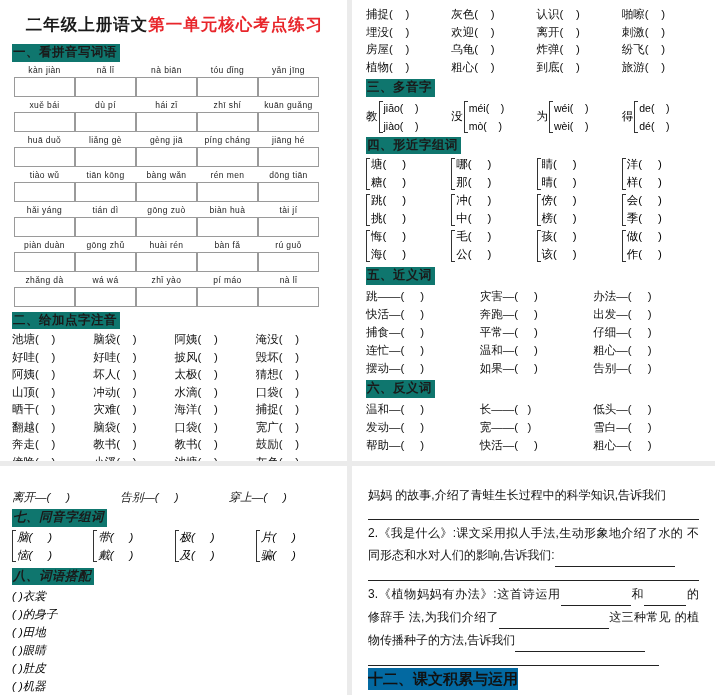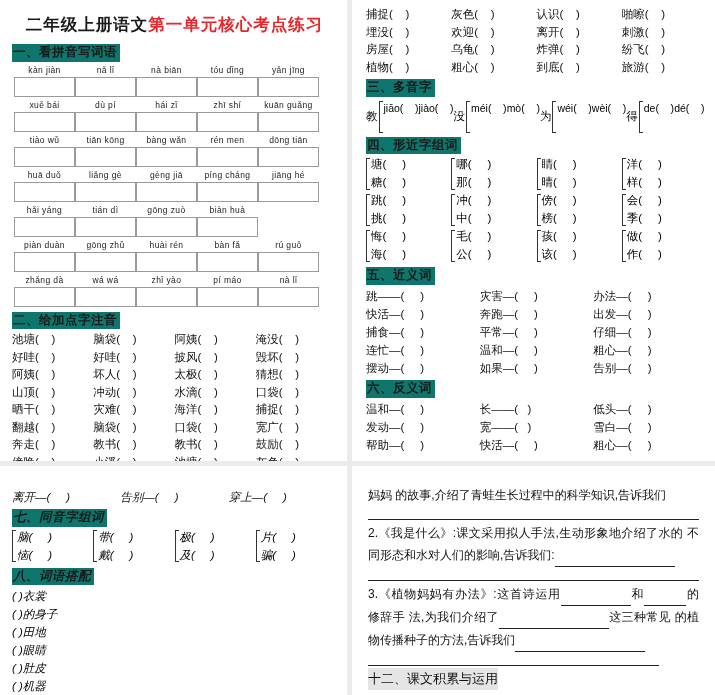--- a/index.html
+++ b/index.html
@@ -63,21 +63,21 @@
   .zcell { flex: 1; white-space: nowrap; display: flex; align-items: flex-end; }
   .zcell .wd { letter-spacing: 0px; }
   .zcell .par { letter-spacing: 0px; }
 
   
   .dyz { display: flex; font-size: 11px; margin-top: 1px; }
   .dyz-item { flex: 1; display: flex; align-items: center; }
   .dyz-char { font-size: 11.5px; margin-right: 1px; }
   .brace { border-left: 1px solid #333; border-top: 1px solid #333; border-bottom: 1px solid #333;
            width: 4px; height: 32px; margin-right: 1px; }
-  .dyz-lines { display: flex; justify-content: space-between; height: 34px; }
+  .dyz-lines { display: flex; flex-direction: column; justify-content: space-between; height: 34px; }
   .dyz-line { font-size: 10.5px; line-height: 16px; white-space: nowrap; }
 
   
   .xjz-row { display: flex; margin-bottom: 1px; }
   .xjz-item { flex: 1; display: flex; align-items: center; }
   .xjz-lines { display: flex; flex-direction: column; justify-content: space-between; height: 35px; }
   .xjz-line { font-size: 11.5px; line-height: 17px; white-space: nowrap; }
 
   
   .syn-row { display: flex; font-size: 11.5px; line-height: 18px; color: #111; }
@@ -91,21 +91,21 @@
   .para {
     font-size: 12px;
     line-height: 22px;
     color: #111;
     text-align: justify;
     padding: 0 4px 0 2px;
   }
   .para p { margin: 0 0 1px 0; }
   .ul { display: inline-block; border-bottom: 1px solid #222; vertical-align: baseline; }
   .ul-full { display: block; border-bottom: 1px solid #222; height: 13px; width: 100%; margin-bottom: 2px; }
-  .clip-head { display:inline-block; background:#e5e5e5; font-size:13px; font-weight:normal; }
+  .clip-head { display:inline-block; background:#0369a1; font-size:15px; font-weight:bold; }
 </style>
 </head>
 <body>
 
 <div id="root">
 
   <div class="page tl">
     <div class="pad">
 
       <div class="title">
@@ -154,20 +154,42 @@
               <span class="py">zhī shí</span>
               <span class="wbox"></span>
             </div>
           <div class="pycell">
               <span class="py">kuān guǎng</span>
               <span class="wbox"></span>
             </div>
         </div>
         <div class="pyrow">
           <div class="pycell">
+              <span class="py">huā duǒ</span>
+              <span class="wbox"></span>
+            </div>
+          <div class="pycell">
+              <span class="py">liǎng gè</span>
+              <span class="wbox"></span>
+            </div>
+          <div class="pycell">
+              <span class="py">gèng jiā</span>
+              <span class="wbox"></span>
+            </div>
+          <div class="pycell">
+              <span class="py">píng cháng</span>
+              <span class="wbox"></span>
+            </div>
+          <div class="pycell">
+              <span class="py">jiāng hé</span>
+              <span class="wbox"></span>
+            </div>
+        </div>
+        <div class="pyrow">
+          <div class="pycell">
               <span class="py">tiào wǔ</span>
               <span class="wbox"></span>
             </div>
           <div class="pycell">
               <span class="py">tiān kōng</span>
               <span class="wbox"></span>
             </div>
           <div class="pycell">
               <span class="py">bàng wǎn</span>
               <span class="wbox"></span>
@@ -176,55 +198,37 @@
               <span class="py">rén men</span>
               <span class="wbox"></span>
             </div>
           <div class="pycell">
               <span class="py">dōng tiān</span>
               <span class="wbox"></span>
             </div>
         </div>
         <div class="pyrow">
           <div class="pycell">
-              <span class="py">huā duǒ</span>
-              <span class="wbox"></span>
-            </div>
-          <div class="pycell">
-              <span class="py">liǎng gè</span>
-              <span class="wbox"></span>
-            </div>
-          <div class="pycell">
-              <span class="py">gèng jiā</span>
-              <span class="wbox"></span>
-            </div>
-          <div class="pycell">
-              <span class="py">píng cháng</span>
-              <span class="wbox"></span>
-            </div>
-          <div class="pycell">
-              <span class="py">jiāng hé</span>
-              <span class="wbox"></span>
-            </div>
-        </div>
-        <div class="pyrow">
-          <div class="pycell">
               <span class="py">hǎi yáng</span>
               <span class="wbox"></span>
             </div>
           <div class="pycell">
               <span class="py">tián dì</span>
               <span class="wbox"></span>
             </div>
           <div class="pycell">
               <span class="py">gōng zuò</span>
               <span class="wbox"></span>
             </div>
           <div class="pycell">
               <span class="py">biàn huà</span>
+              <span class="wbox"></span>
+            </div>
+          <div class="pycell">
+              <span class="py">tài jí</span>
               <span class="wbox"></span>
             </div>
         </div>
         <div class="pyrow">
           <div class="pycell">
               <span class="py">piàn duàn</span>
               <span class="wbox"></span>
             </div>
           <div class="pycell">
               <span class="py">gōng zhǔ</span>

